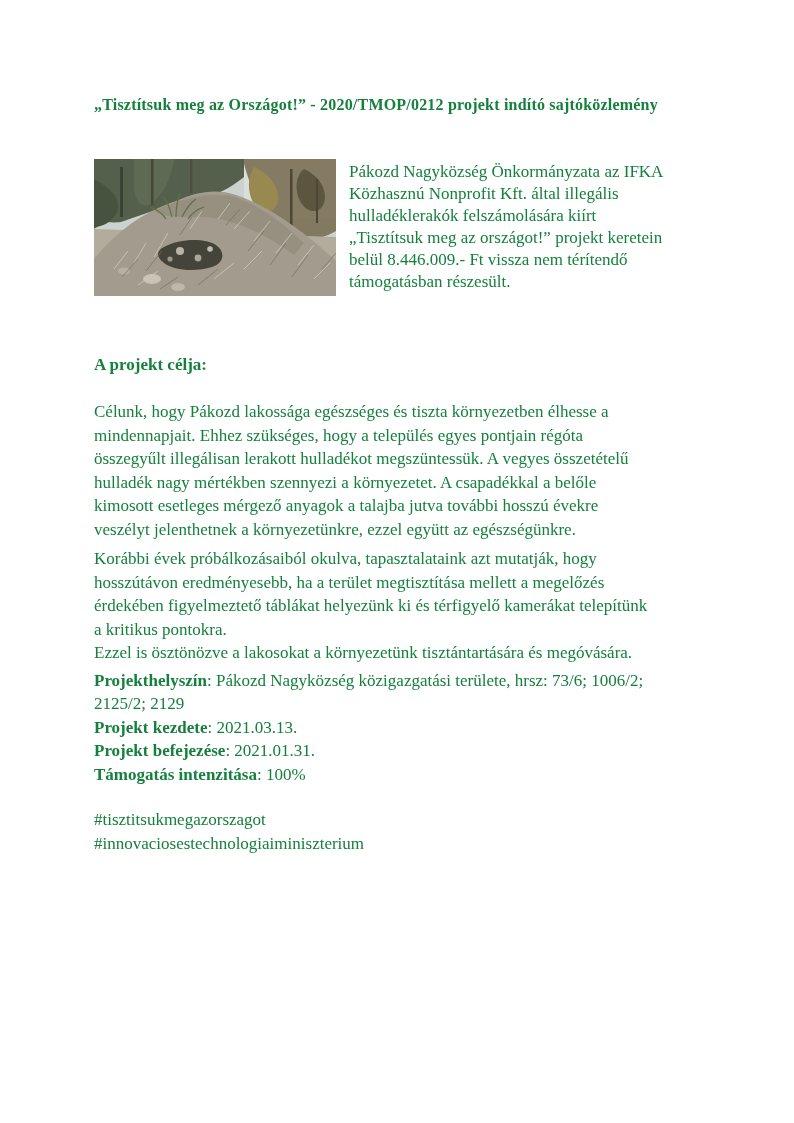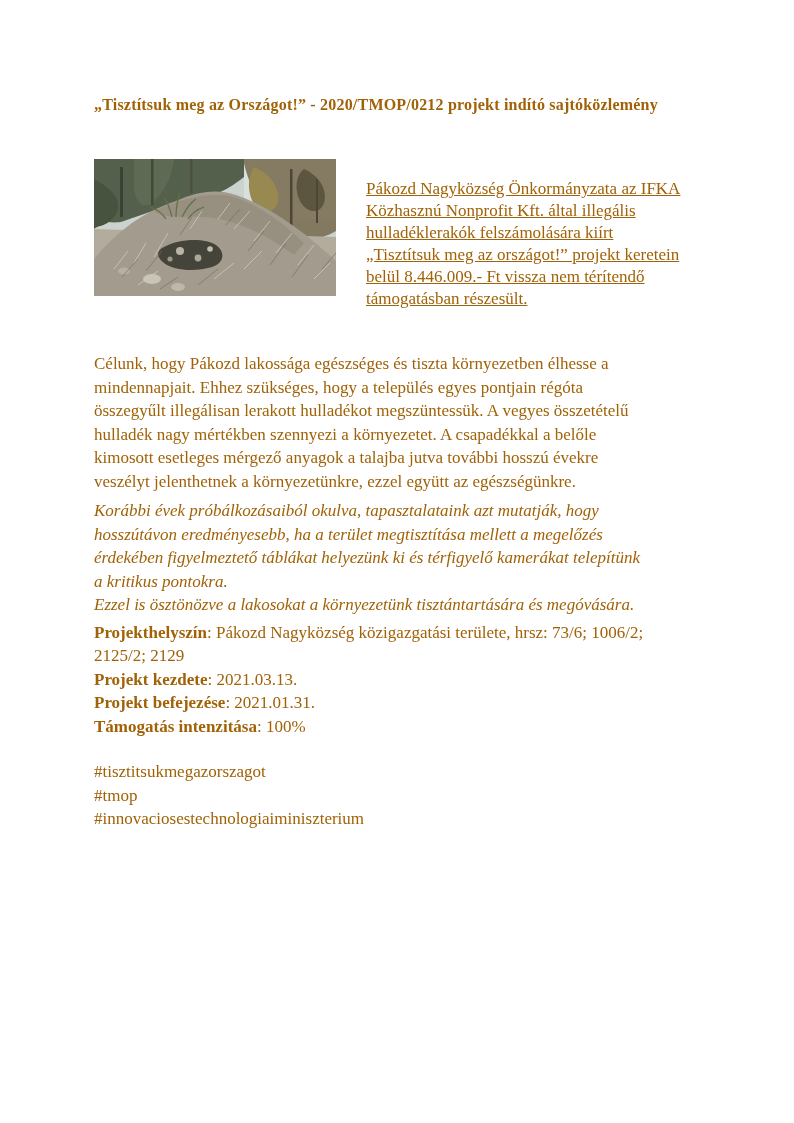--- a/index.html
+++ b/index.html
@@ -7,21 +7,21 @@
     padding: 0;
     background: #ffffff;
   }
   .page {
     position: relative;
     width: 794px;
     height: 1123px;
     box-sizing: border-box;
     padding: 95px 66px 0 94px;
     background: #ffffff;
-    color: #a16207;
+    color: #15803d;
     font-family: "Liberation Serif", "DejaVu Serif", serif;
     overflow: hidden;
   }
   .title {
     margin: 0;
     font-size: 16px;
     font-weight: bold;
     line-height: 20px;
     letter-spacing: 0.2px;
     white-space: nowrap;
@@ -33,42 +33,41 @@
     margin-top: 44px;
   }
   .photo {
     width: 242px;
     height: 137px;
     flex: 0 0 auto;
     overflow: hidden;
   }
   .photo svg { display: block; width: 100%; height: 100%; }
   .intro-text {
-    margin: 17px;
+    margin: 0;
     padding-top: 2px;
     width: 378px;
     font-size: 17px;
     line-height: 22px;
     white-space: pre-line;
-    text-decoration: underline;
   }
   .section-heading {
     margin: 59px 0 0 0;
     font-size: 17px;
     font-weight: bold;
     line-height: 20px;
   }
   .body-text {
     margin: 0;
     font-size: 17px;
     line-height: 23.5px;
     white-space: pre-line;
   }
   .para1 { margin-top: 25px; }
-  .para2 { margin-top: 6px; font-style: italic; }
+  .para2 { margin-top: 6px; }
   .details { margin-top: 4px; }
   .details p {
     margin: 0;
     font-size: 17px;
     line-height: 23.5px;
   }
   .details .detail-value { white-space: pre-line; }
   .hashtags { margin-top: 22px; }
   .hashtags p {
     margin: 0;
@@ -161,20 +160,21 @@
     </div>
 
     <p class="intro-text">Pákozd Nagyközség Önkormányzata az IFKA
 Közhasznú Nonprofit Kft. által illegális
 hulladéklerakók felszámolására kiírt
 „Tisztítsuk meg az országot!” projekt keretein
 belül 8.446.009.- Ft vissza nem térítendő
 támogatásban részesült.</p>
   </div>
 
+  <h2 class="section-heading">A projekt célja:</h2>
 
   <p class="body-text para1">Célunk, hogy Pákozd lakossága egészséges és tiszta környezetben élhesse a
 mindennapjait. Ehhez szükséges, hogy a település egyes pontjain régóta
 összegyűlt illegálisan lerakott hulladékot megszüntessük. A vegyes összetételű
 hulladék nagy mértékben szennyezi a környezetet. A csapadékkal a belőle
 kimosott esetleges mérgező anyagok a talajba jutva további hosszú évekre
 veszélyt jelenthetnek a környezetünkre, ezzel együtt az egészségünkre.</p>
 
   <p class="body-text para2">Korábbi évek próbálkozásaiból okulva, tapasztalataink azt mutatják, hogy
 hosszútávon eredményesebb, ha a terület megtisztítása mellett a megelőzés
@@ -185,17 +185,16 @@
   <div class="details">
     <p><strong class="detail-label">Projekthelyszín</strong><span class="detail-value">: Pákozd Nagyközség közigazgatási területe, hrsz: 73/6; 1006/2;
 2125/2; 2129</span></p>
     <p><strong class="detail-label">Projekt kezdete</strong><span class="detail-value">: 2021.03.13.</span></p>
     <p><strong class="detail-label">Projekt befejezése</strong><span class="detail-value">: 2021.01.31.</span></p>
     <p><strong class="detail-label">Támogatás intenzitása</strong><span class="detail-value">: 100%</span></p>
   </div>
 
   <div class="hashtags">
     <p>#tisztitsukmegazorszagot</p>
-    <p>#tmop</p>
     <p>#innovaciosestechnologiaiminiszterium</p>
   </div>
 
 </div>
 
 </body></html>

